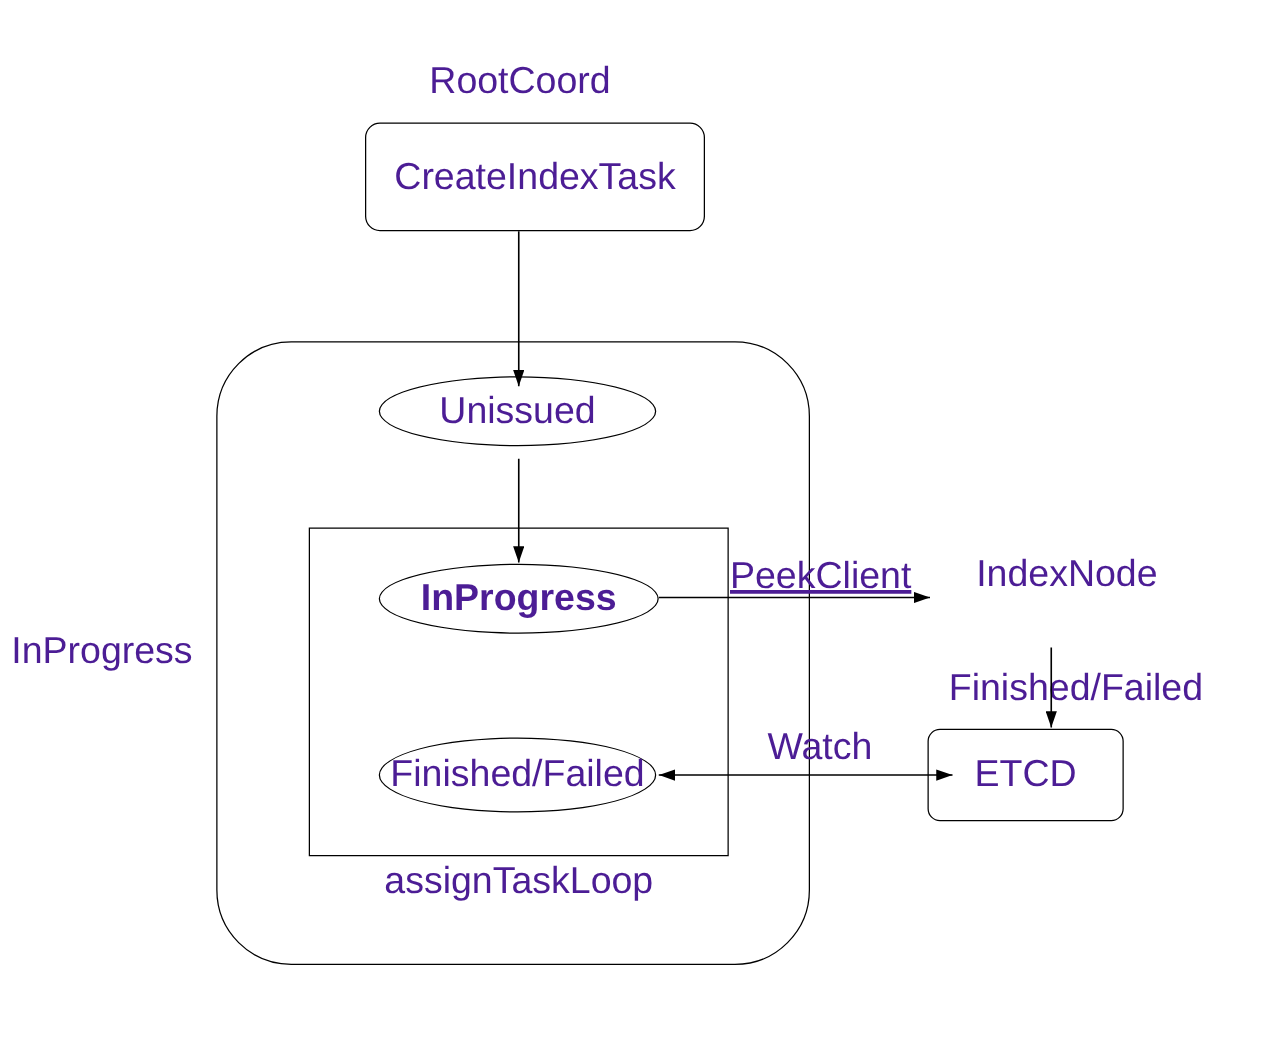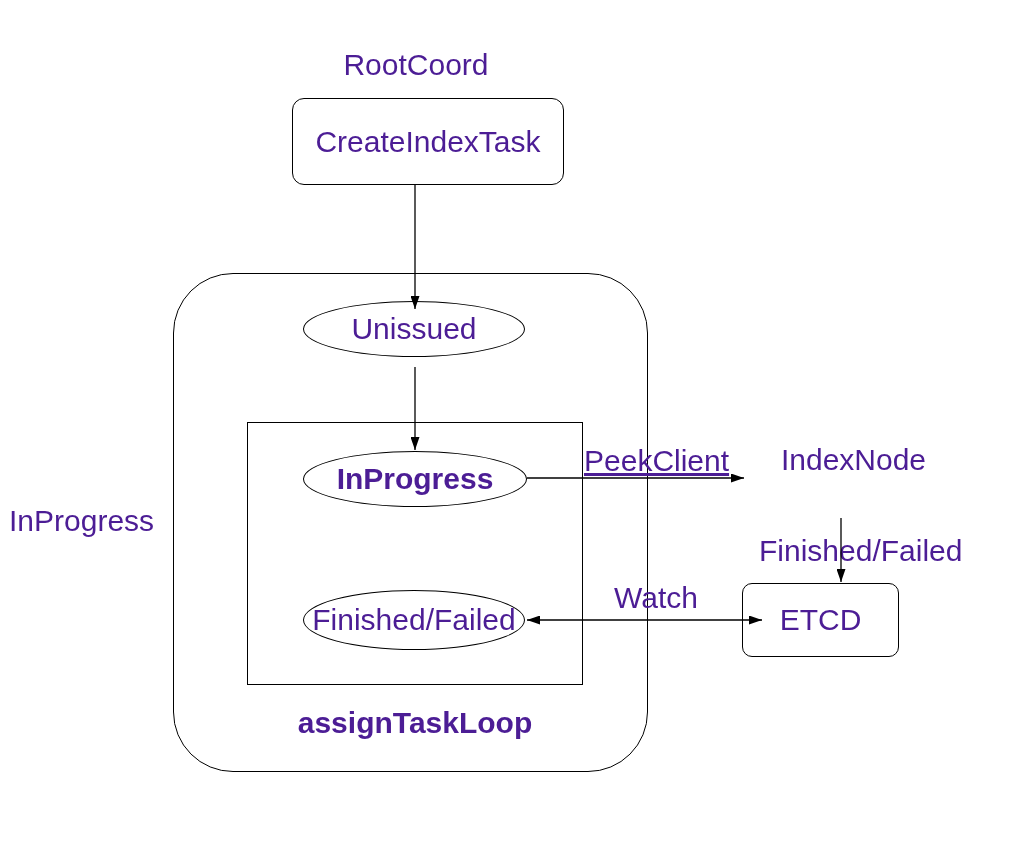--- a/index.html
+++ b/index.html
@@ -72,21 +72,21 @@
   .diagram-label {
     position: absolute;
     font-size: 30px;
     line-height: 30px;
     white-space: nowrap;
     z-index: 20;
   }
   .lbl-root-coord      { left: 280px; top: 50px;  width: 272px; text-align: center; }
   .lbl-index-node      { left: 745px; top: 397px; width: 217px; text-align: center; margin-top: 48px; }
   .lbl-index-coord     { left: 9px;   top: 506px; }
-  .lbl-assign-loop     { left: 247px; top: 708px; width: 336px; text-align: center; font-weight: bold; }
+  .lbl-assign-loop     { left: 247px; top: 690px; width: 336px; text-align: center; }
   .lbl-peek-client     { left: 584px; top: 446px; text-decoration: underline; }
   .lbl-finished-failed { left: 759px; top: 536px; }
   .lbl-watch           { left: 602px; top: 583px; margin-left: 12px; }
 </style>
 </head>
 <body>
 
 <div class="canvas">
 
   <div class="group-box group-outer"></div>

